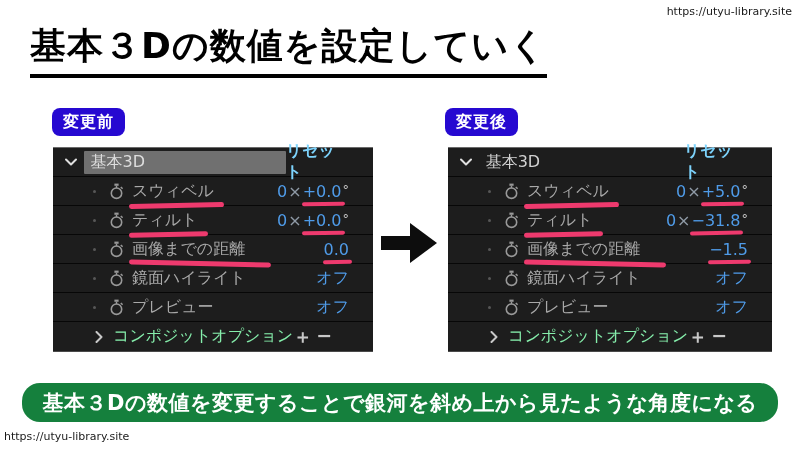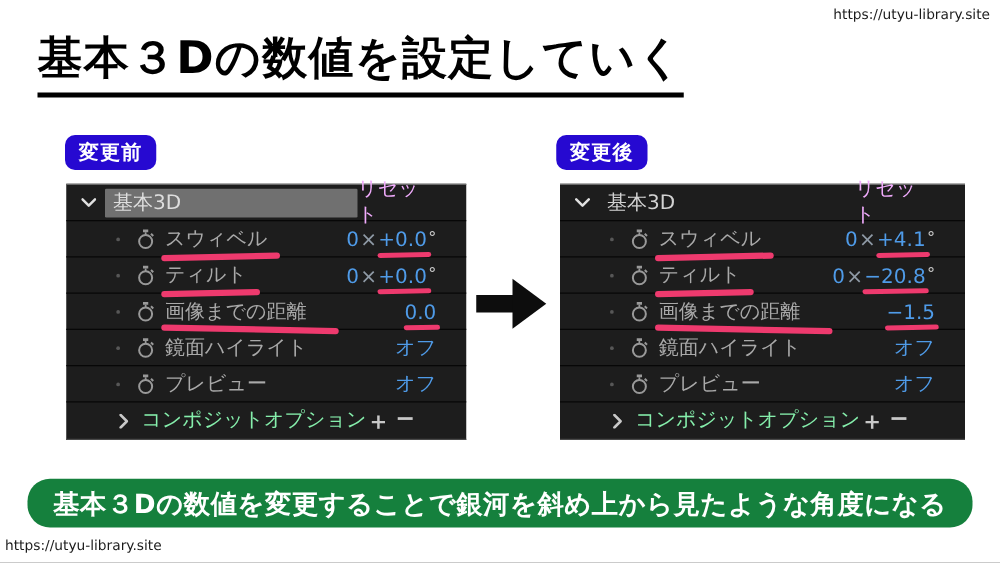--- a/index.html
+++ b/index.html
@@ -38,21 +38,21 @@
     font-size:16px; color:#a9a9a9;
   }
   .row:last-child { border-bottom:none; }
 
   .chev { display:inline-flex; margin-left:10px; width:16px; justify-content:center; }
   .hl-box {
     margin-left:6px; color:#d2d2d2; font-size:16px; padding:1px 6px;
     width:208px; white-space:nowrap; overflow:hidden;
   }
   .ae-panel.before .hl-box { background:#707070; border-radius:1px; color:#dedede; }
-  .reset { margin-left:auto; color:#f0abfc; font-size:16px; }
+  .reset { margin-left:auto; color:#7dd3fc; font-size:16px;font-weight:bold; }
 
   .kdot {
     width:3px; height:3px; border-radius:50%; background:#575757; margin-left:40px; flex:none;
   }
   .stopwatch { margin-left:13px; flex:none; display:inline-flex; }
   .plabel { margin-left:8px; position:relative; white-space:nowrap; }
   .val { margin-left:auto; display:inline-flex; align-items:baseline; white-space:nowrap; }
   .v-blue { color:#4f9be8; position:relative; }
   .v-times { color:#8f9aa6; padding:0 1px; }
   .v-deg { color:#c9c9c9; font-size:13px; margin-left:1px; transform:translateY(-3px); }
@@ -234,40 +234,40 @@
             <circle cx="7.5" cy="10.2" r="5.2" fill="none" stroke="#999" stroke-width="1.6"></circle>
             <rect x="5.4" y="0.6" width="4.2" height="2.2" fill="#999"></rect>
             <rect x="6.8" y="2.8" width="1.4" height="2.2" fill="#999"></rect>
             <line x1="11.8" y1="4" x2="13.6" y2="5.8" stroke="#999" stroke-width="1.5"></line>
           </svg>
       </span>
       <span class="plabel mark">スウィベル</span>
       <span class="val">
           <span class="v-blue">0</span>
           <span class="v-times">×</span>
-          <span class="v-blue vmark">+4.1</span>
+          <span class="v-blue vmark">+5.0</span>
           <span class="v-deg">°</span>
         </span>
     </div>
 
     <div class="row">
       <span class="kdot"></span>
       <span class="stopwatch">
         <svg width="15" height="17" viewBox="0 0 15 17">
             <circle cx="7.5" cy="10.2" r="5.2" fill="none" stroke="#999" stroke-width="1.6"></circle>
             <rect x="5.4" y="0.6" width="4.2" height="2.2" fill="#999"></rect>
             <rect x="6.8" y="2.8" width="1.4" height="2.2" fill="#999"></rect>
             <line x1="11.8" y1="4" x2="13.6" y2="5.8" stroke="#999" stroke-width="1.5"></line>
           </svg>
       </span>
       <span class="plabel mark">ティルト</span>
       <span class="val">
           <span class="v-blue">0</span>
           <span class="v-times">×</span>
-          <span class="v-blue vmark">−20.8</span>
+          <span class="v-blue vmark">−31.8</span>
           <span class="v-deg">°</span>
         </span>
     </div>
 
     <div class="row">
       <span class="kdot"></span>
       <span class="stopwatch">
         <svg width="15" height="17" viewBox="0 0 15 17">
             <circle cx="7.5" cy="10.2" r="5.2" fill="none" stroke="#999" stroke-width="1.6"></circle>
             <rect x="5.4" y="0.6" width="4.2" height="2.2" fill="#999"></rect>

